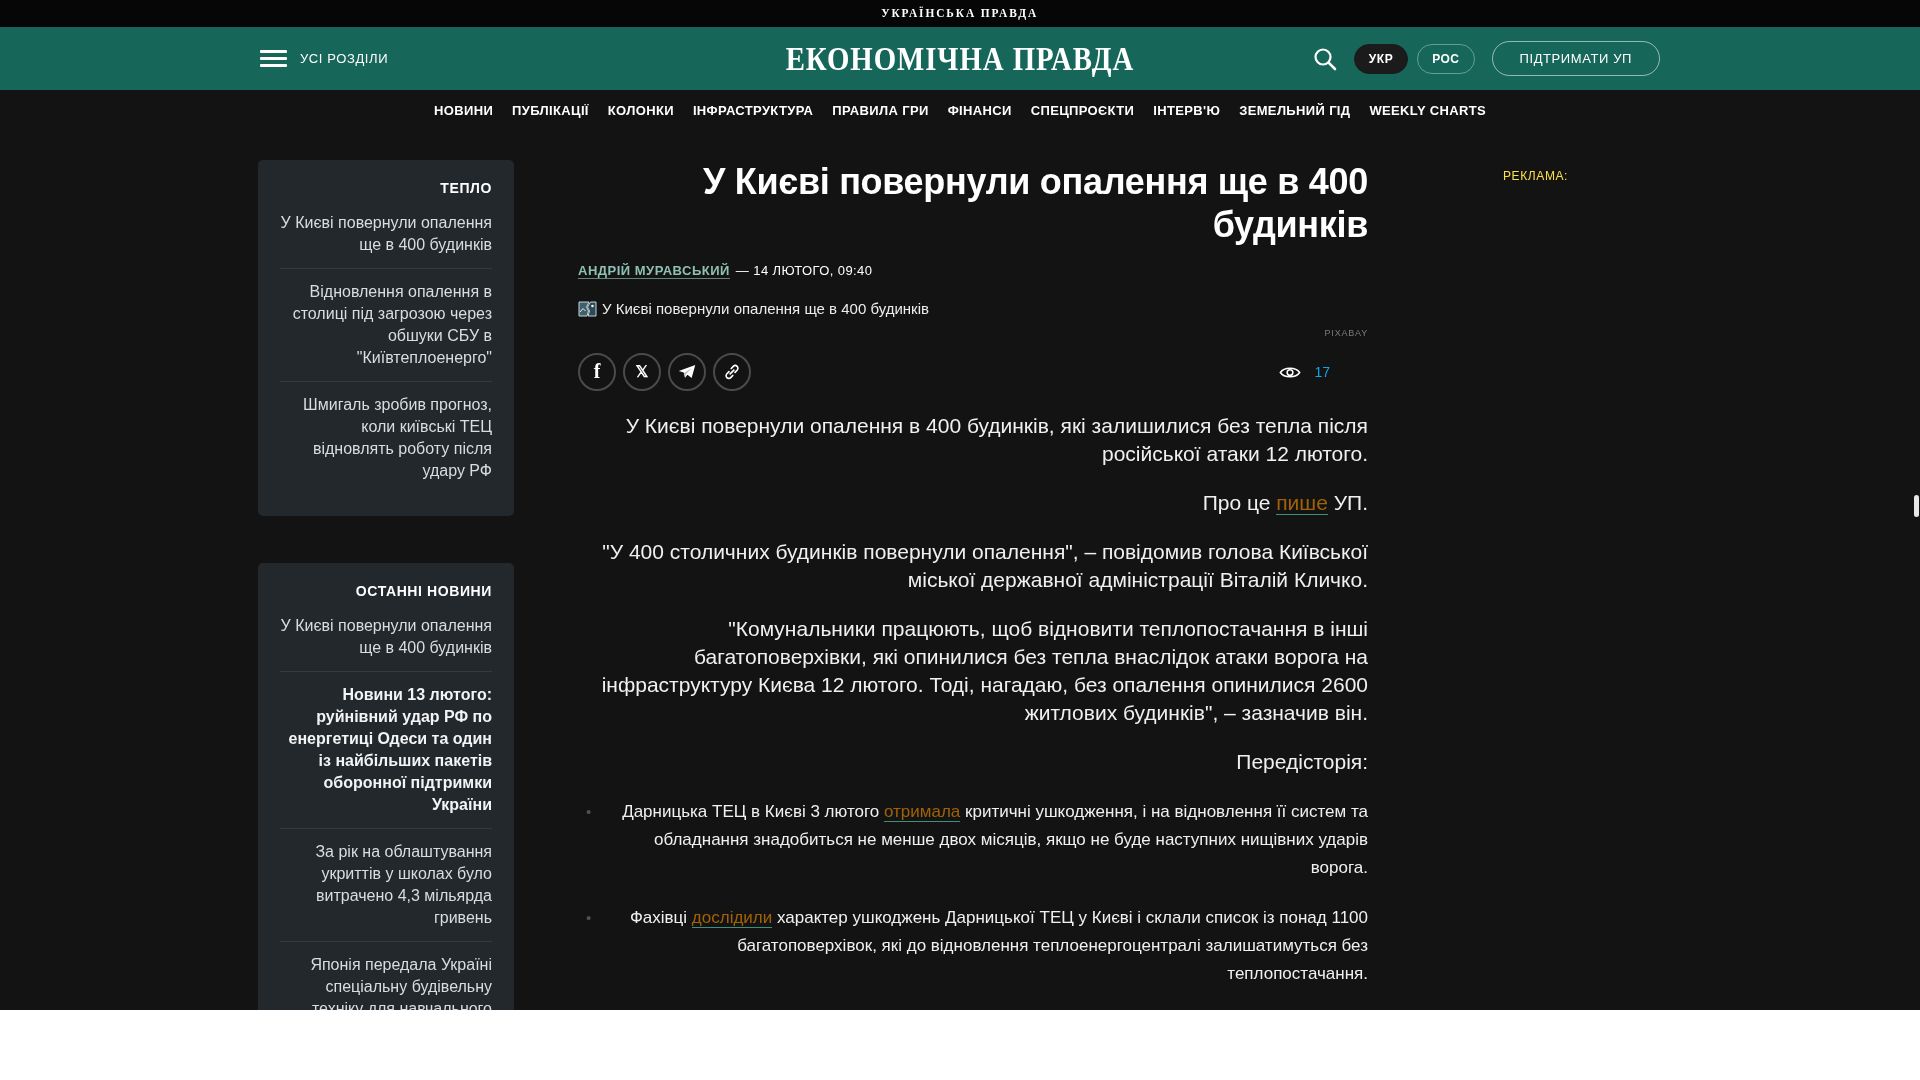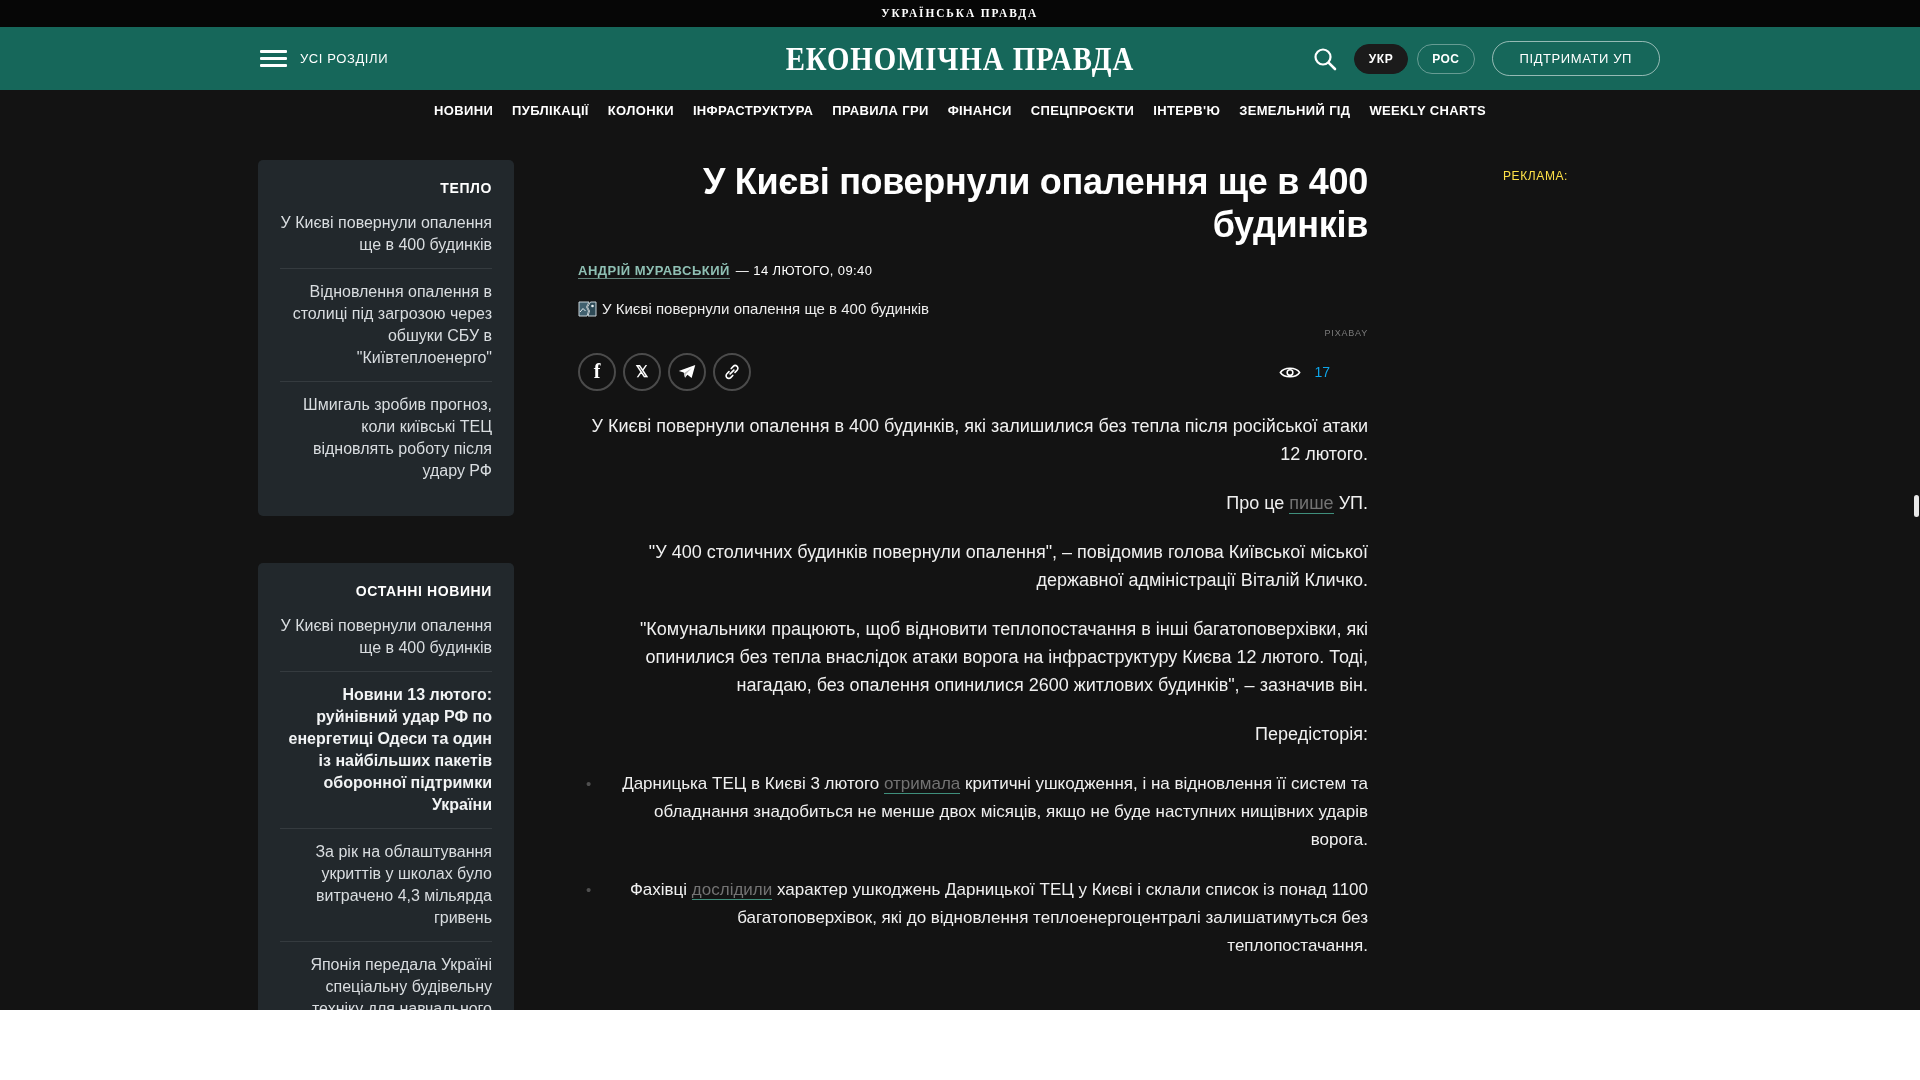--- a/index.html
+++ b/index.html
@@ -118,24 +118,24 @@
   }
   .share-btn .fb-glyph { font-family: "Liberation Serif", serif; font-weight: 700; font-size: 20px; line-height: 1; position: relative; top: -1px; }
   .share-btn .x-glyph { font-weight: 700; font-size: 16px; line-height: 1; }
   .views {
     margin-left: auto; margin-right: 38px;
     display: flex; align-items: center; gap: 13px; color: #0ea5e9; font-size: 14px;
   }
 
   .article-body { margin-top: 10px; }
   .article-body p {
-    color: #f0f0f0; font-size: 18px; line-height: 28px; margin-top: 21px;
+    color: #f0f0f0; font-size: 21px; line-height: 28px; margin-top: 21px;
   }
   .tlink {
-    color: #737373; text-decoration: none; cursor: pointer;
+    color: #a16207; text-decoration: none; cursor: pointer;
     border-bottom: 1px solid #3F8F7C;
   }
   .article-body ul { list-style: none; margin-top: 4px; }
   .article-body li {
     position: relative; padding-left: 32px; margin-top: 22px;
     color: #f0f0f0; font-size: 17px; line-height: 28px;
   }
   .article-body li::before {
     content: "•"; position: absolute; left: 8px; top: 0;
     color: #4f4f4f; font-size: 15px;

